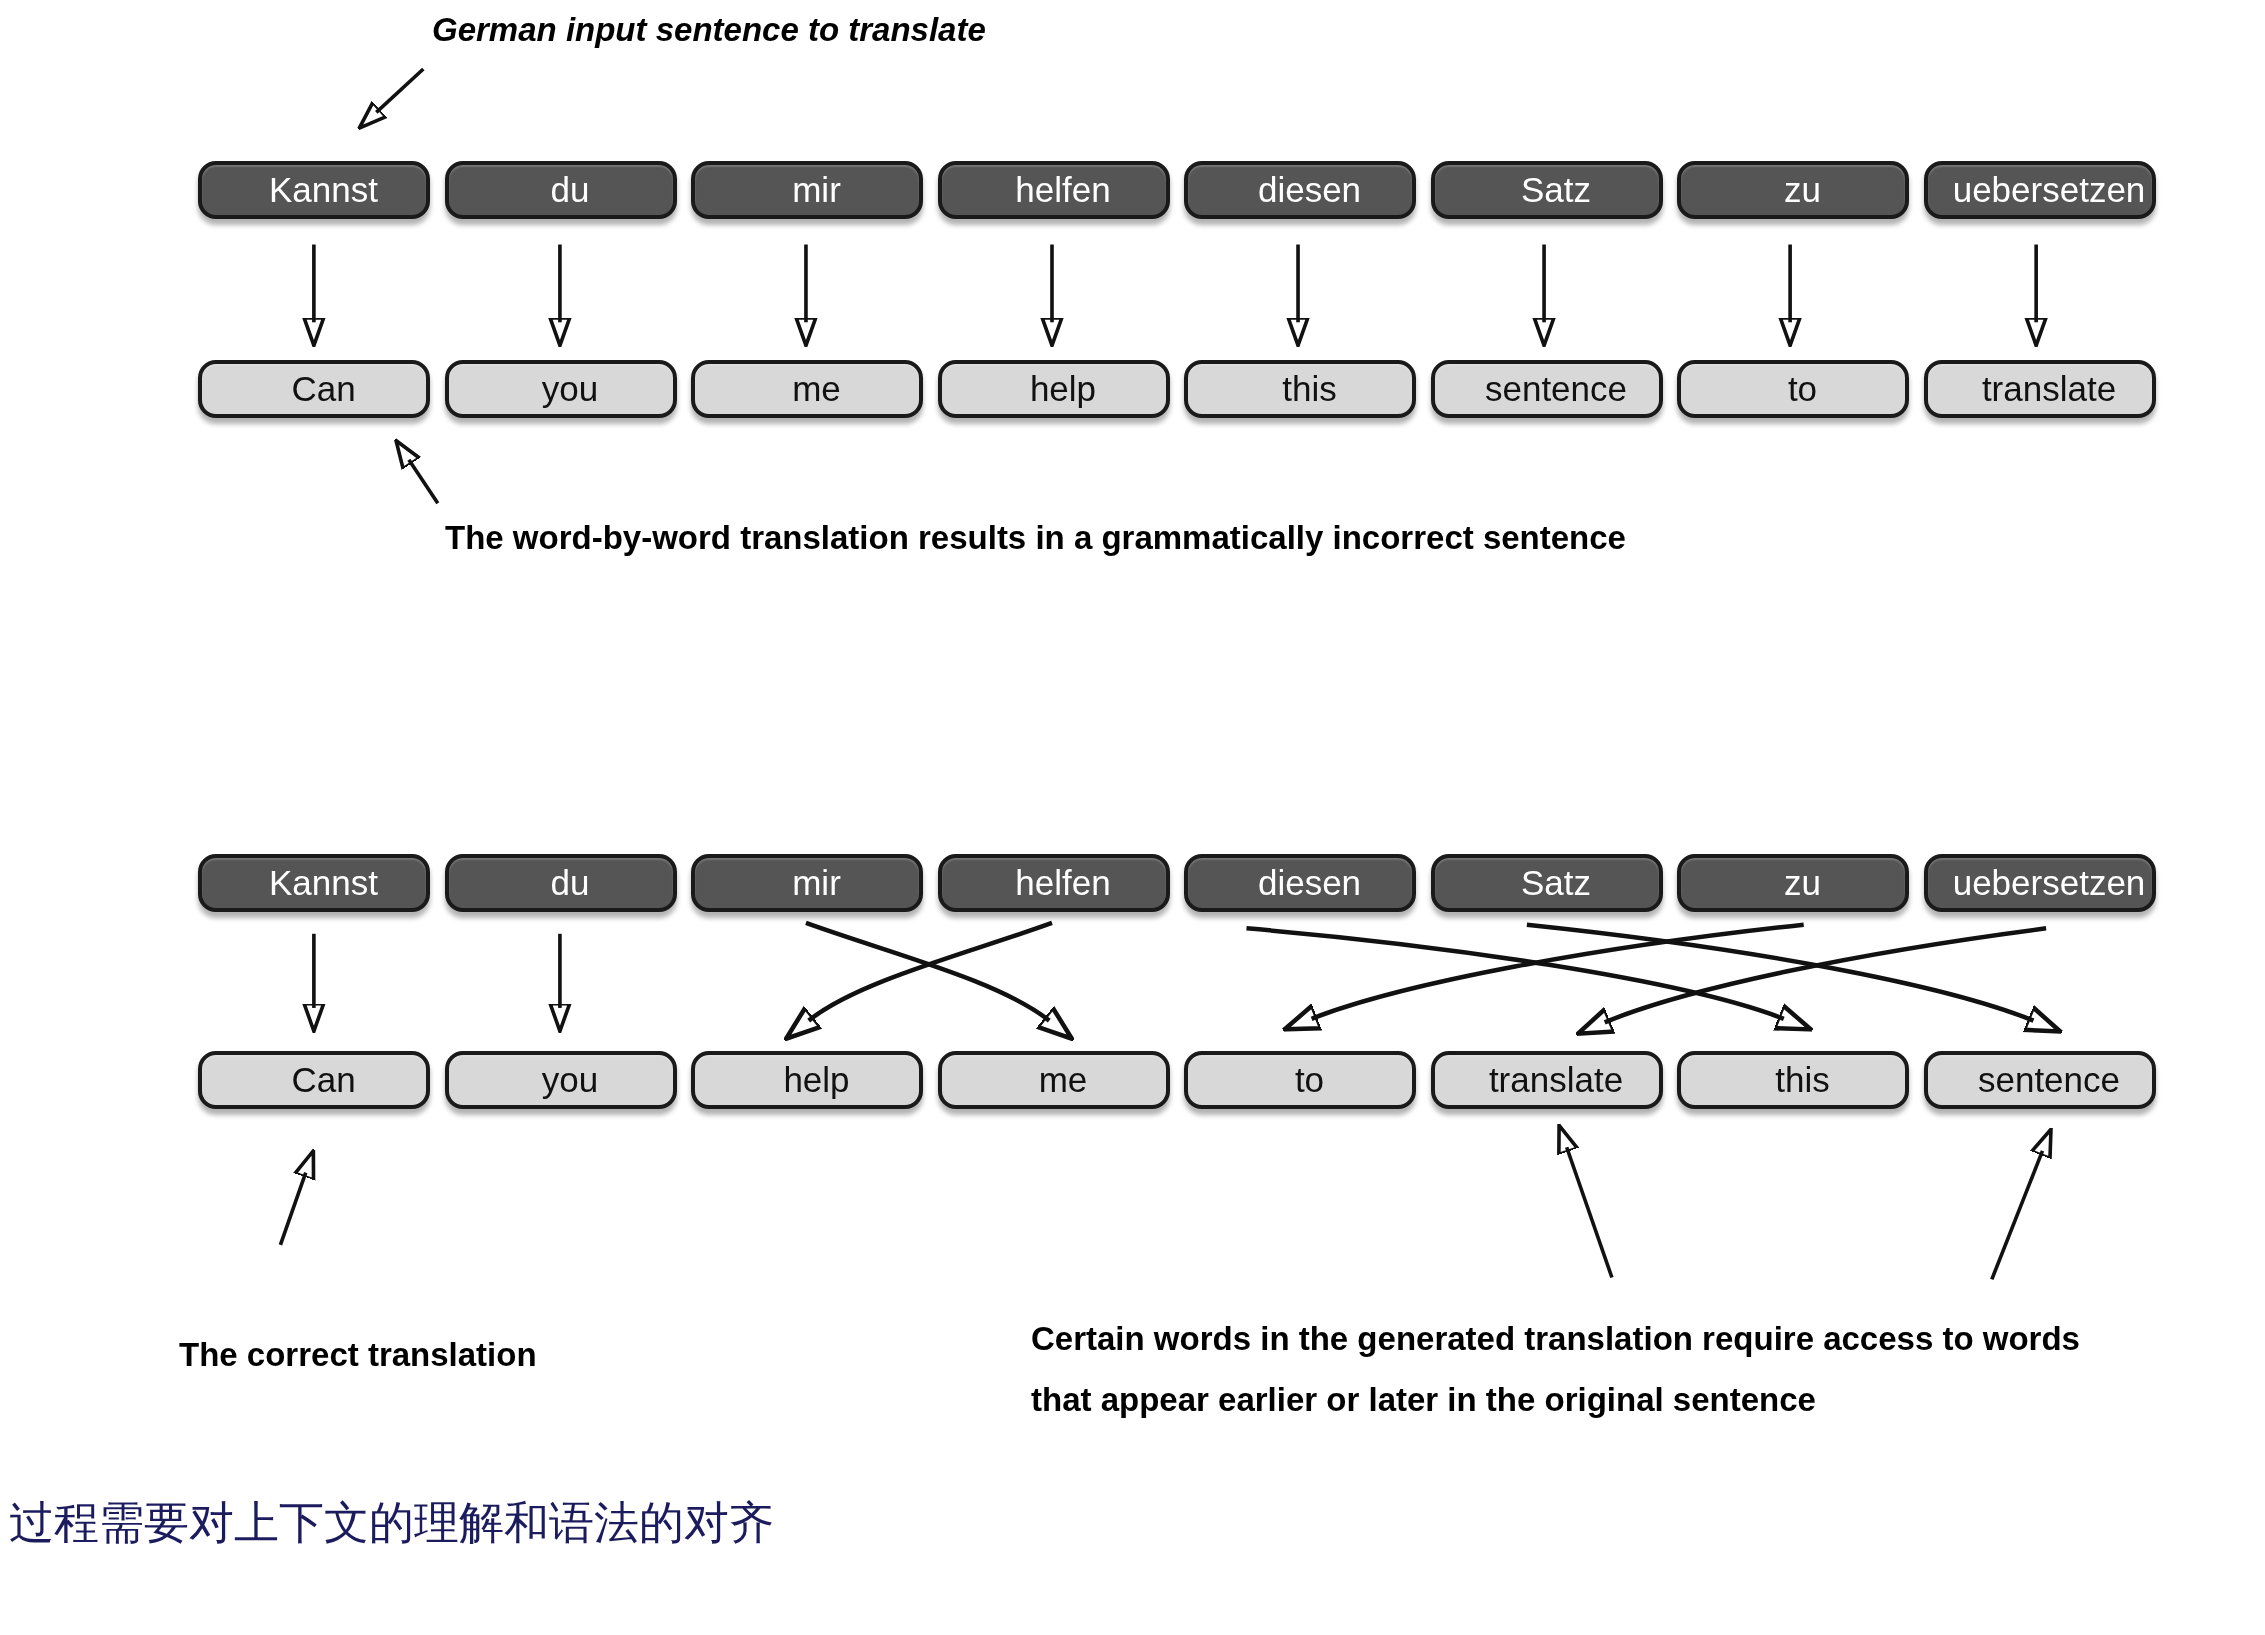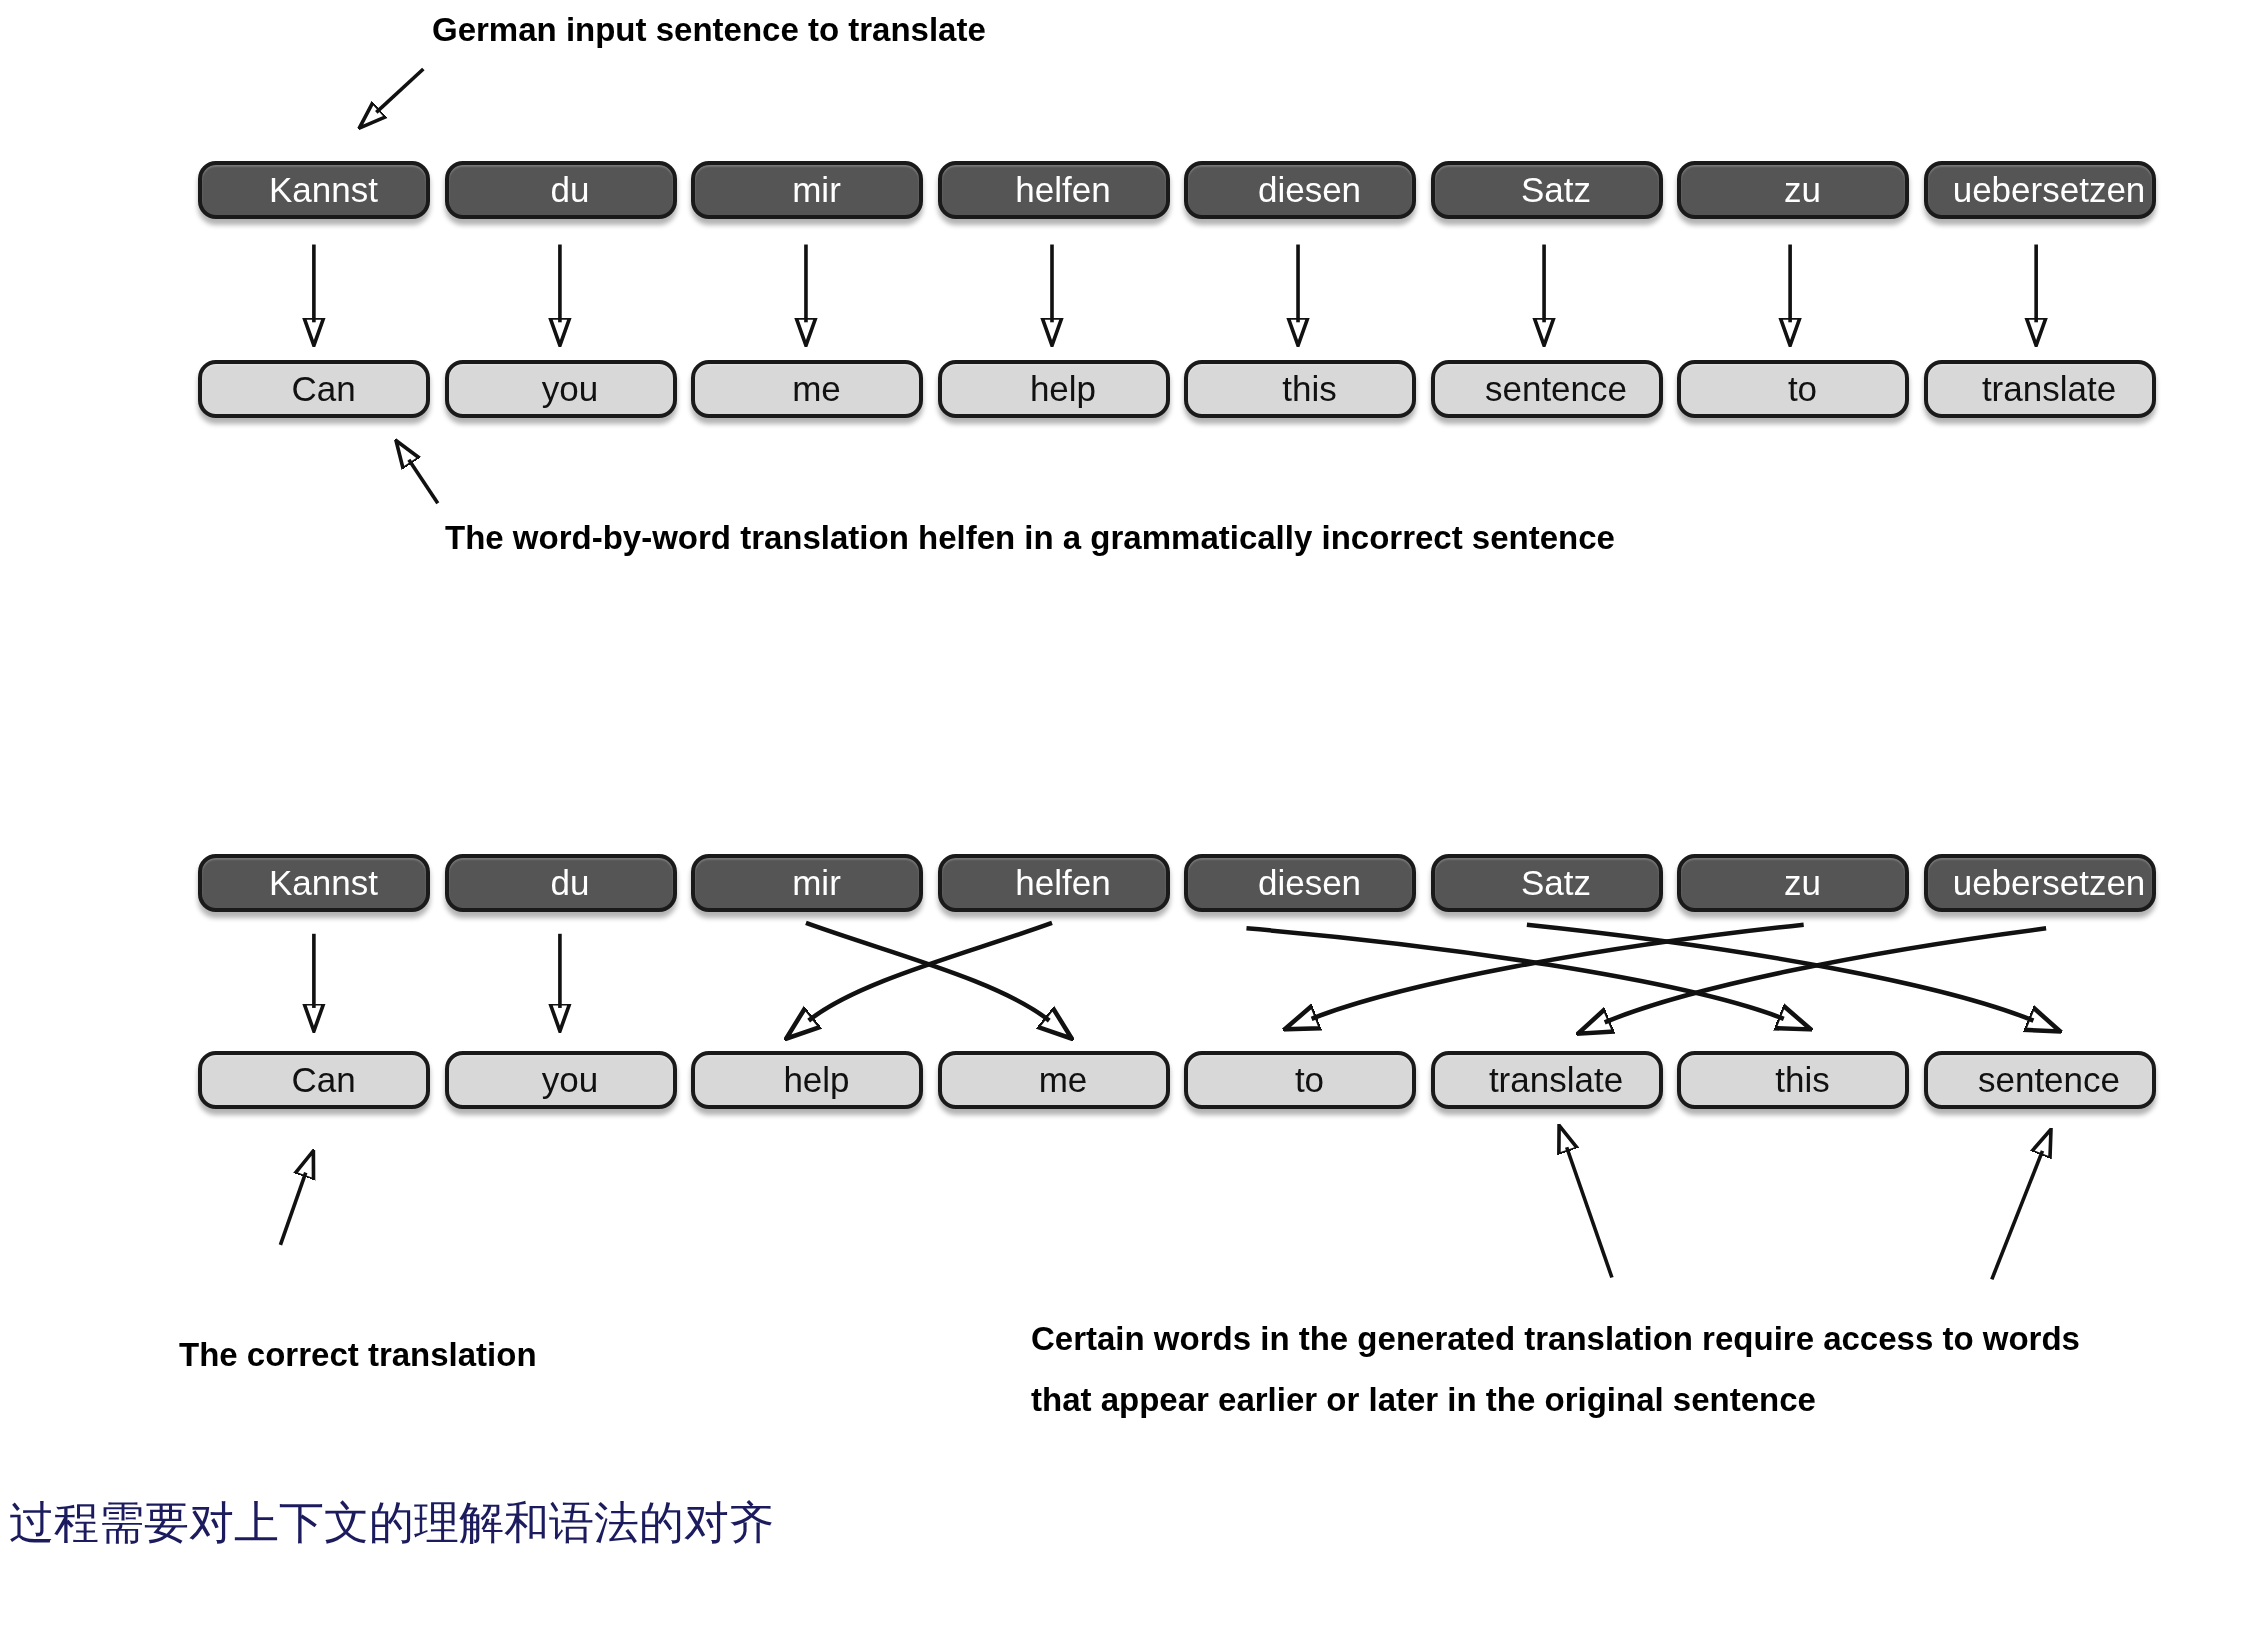--- a/index.html
+++ b/index.html
@@ -86,21 +86,21 @@
     <path d="M 1994 1022 C 1770 1046, 1552 1086, 1450 1126" stroke-width="5" marker-end="url(#ah)"></path>
     <path d="M 2262 1026 C 2060 1052, 1864 1092, 1774 1130" stroke-width="5" marker-end="url(#ah)"></path>
 
     <line x1="468" y1="76" x2="416" y2="124" stroke-width="4" marker-end="url(#ah)"></line>
     <line x1="484" y1="556" x2="452" y2="508" stroke-width="4" marker-end="url(#ah)"></line>
     <line x1="310" y1="1376" x2="338" y2="1296" stroke-width="4" marker-end="url(#ah)"></line>
     <line x1="1782" y1="1412" x2="1732" y2="1268" stroke-width="4" marker-end="url(#ah)"></line>
     <line x1="2202" y1="1414" x2="2258" y2="1272" stroke-width="4" marker-end="url(#ah)"></line>
   </svg>
 
-  <div class="annotation" style="left:432px;top:11px;">German input sentence to translate</div>
+  <div class="annotation" style="left:432px;top:11px;font-style:italic;">German input sentence to translate</div>
 
   <div class="word-row" style="top:161px;">
     <div class="word-box german">Kannst</div>
     <div class="word-box german">du</div>
     <div class="word-box german">mir</div>
     <div class="word-box german">helfen</div>
     <div class="word-box german">diesen</div>
     <div class="word-box german">Satz</div>
     <div class="word-box german">zu</div>
     <div class="word-box german">uebersetzen</div>
@@ -110,21 +110,21 @@
     <div class="word-box english">Can</div>
     <div class="word-box english">you</div>
     <div class="word-box english">me</div>
     <div class="word-box english">help</div>
     <div class="word-box english">this</div>
     <div class="word-box english">sentence</div>
     <div class="word-box english">to</div>
     <div class="word-box english">translate</div>
   </div>
 
-  <div class="annotation" style="left:445px;top:519px;">The word-by-word translation helfen in a grammatically incorrect sentence</div>
+  <div class="annotation" style="left:445px;top:519px;">The word-by-word translation results in a grammatically incorrect sentence</div>
 
   <div class="word-row" style="top:854px;">
     <div class="word-box german">Kannst</div>
     <div class="word-box german">du</div>
     <div class="word-box german">mir</div>
     <div class="word-box german">helfen</div>
     <div class="word-box german">diesen</div>
     <div class="word-box german">Satz</div>
     <div class="word-box german">zu</div>
     <div class="word-box german">uebersetzen</div>

